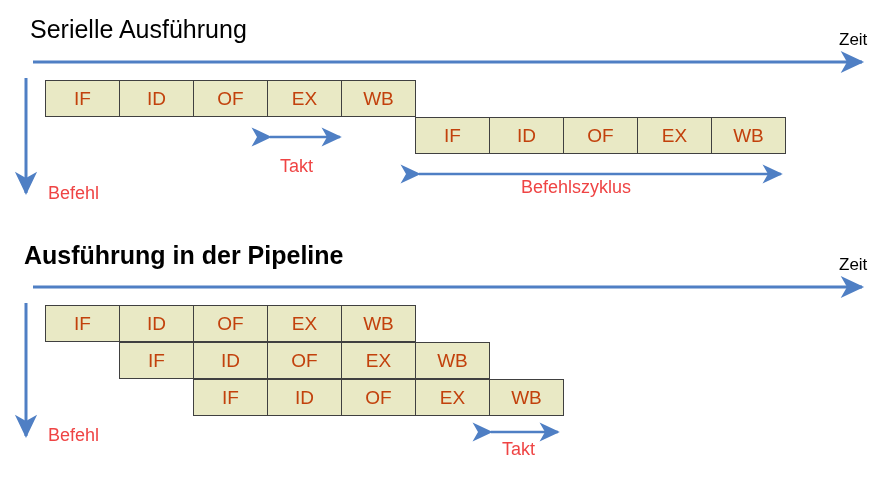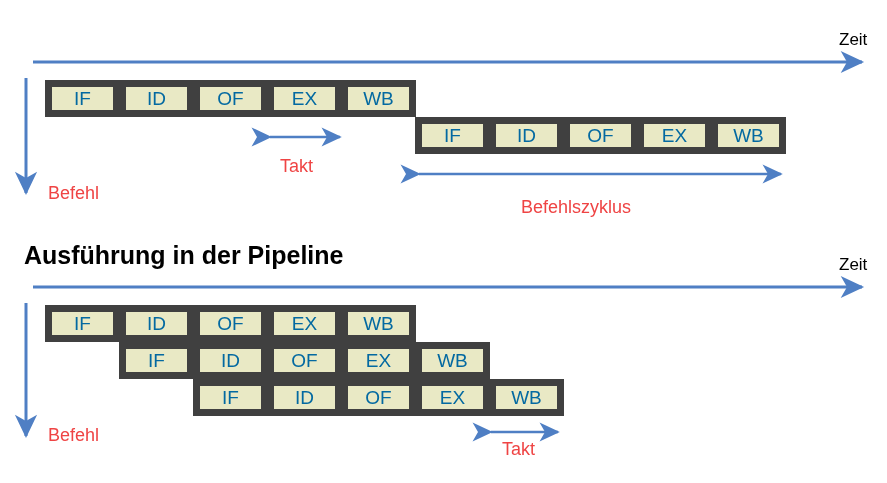--- a/index.html
+++ b/index.html
@@ -38,26 +38,26 @@
     position: absolute;
     font-size: 18px;
     line-height: 1;
     color: #ef4444;
     white-space: nowrap;
   }
   .stage-box {
     position: absolute;
     box-sizing: border-box;
     background: #e9e9c5;
-    border: 7px solid #404040;
+    border: 1px solid #404040;
     display: flex;
     align-items: center;
     justify-content: center;
     font-size: 19px;
-    color: #0369a1;
+    color: #c2410c;
   }
   .svg-layer {
     position: absolute;
     left: 0;
     top: 0;
     width: 887px;
     height: 483px;
     pointer-events: none;
   }
 </style>
@@ -101,20 +101,21 @@
 
     <g>
       <line x1="26" y1="303" x2="26" y2="436" stroke="#4f7fc4" stroke-width="3" marker-end="url(#ah-d)"></line>
     </g>
 
     <g>
       <line x1="491" y1="432" x2="558" y2="432" stroke="#4f7fc4" stroke-width="2.6" marker-start="url(#ah-l)" marker-end="url(#ah-r)"></line>
     </g>
   </svg>
 
+  <div class="section-title" style="left:30px; top:17px;">Serielle Ausführung</div>
 
   <div class="axis-label" style="left:795px; top:31px;">Zeit</div>
 
   <div class="plain-label" style="left:48px; top:184px;">Befehl</div>
 
   <div>
     <div class="stage-box" style="left:45px;  top:80px; width:75px; height:37px;">IF</div>
     <div class="stage-box" style="left:119px; top:80px; width:75px; height:37px;">ID</div>
     <div class="stage-box" style="left:193px; top:80px; width:75px; height:37px;">OF</div>
     <div class="stage-box" style="left:267px; top:80px; width:75px; height:37px;">EX</div>
@@ -124,21 +125,21 @@
   <div>
     <div class="stage-box" style="left:415px; top:117px; width:75px; height:37px;">IF</div>
     <div class="stage-box" style="left:489px; top:117px; width:75px; height:37px;">ID</div>
     <div class="stage-box" style="left:563px; top:117px; width:75px; height:37px;">OF</div>
     <div class="stage-box" style="left:637px; top:117px; width:75px; height:37px;">EX</div>
     <div class="stage-box" style="left:711px; top:117px; width:75px; height:37px;">WB</div>
   </div>
 
   <div class="plain-label" style="left:280px; top:157px;">Takt</div>
 
-  <div class="plain-label" style="left:521px; top:198px;">Befehlszyklus</div>
+  <div class="plain-label" style="left:521px; top:178px;">Befehlszyklus</div>
 
   <div class="section-title" style="left:24px; top:243px;font-weight:bold;">Ausführung in der Pipeline</div>
 
   <div class="axis-label" style="left:795px; top:256px;">Zeit</div>
 
   <div class="plain-label" style="left:48px; top:426px;">Befehl</div>
 
   <div>
     <div class="stage-box" style="left:45px;  top:305px; width:75px; height:37px;">IF</div>
     <div class="stage-box" style="left:119px; top:305px; width:75px; height:37px;">ID</div>

